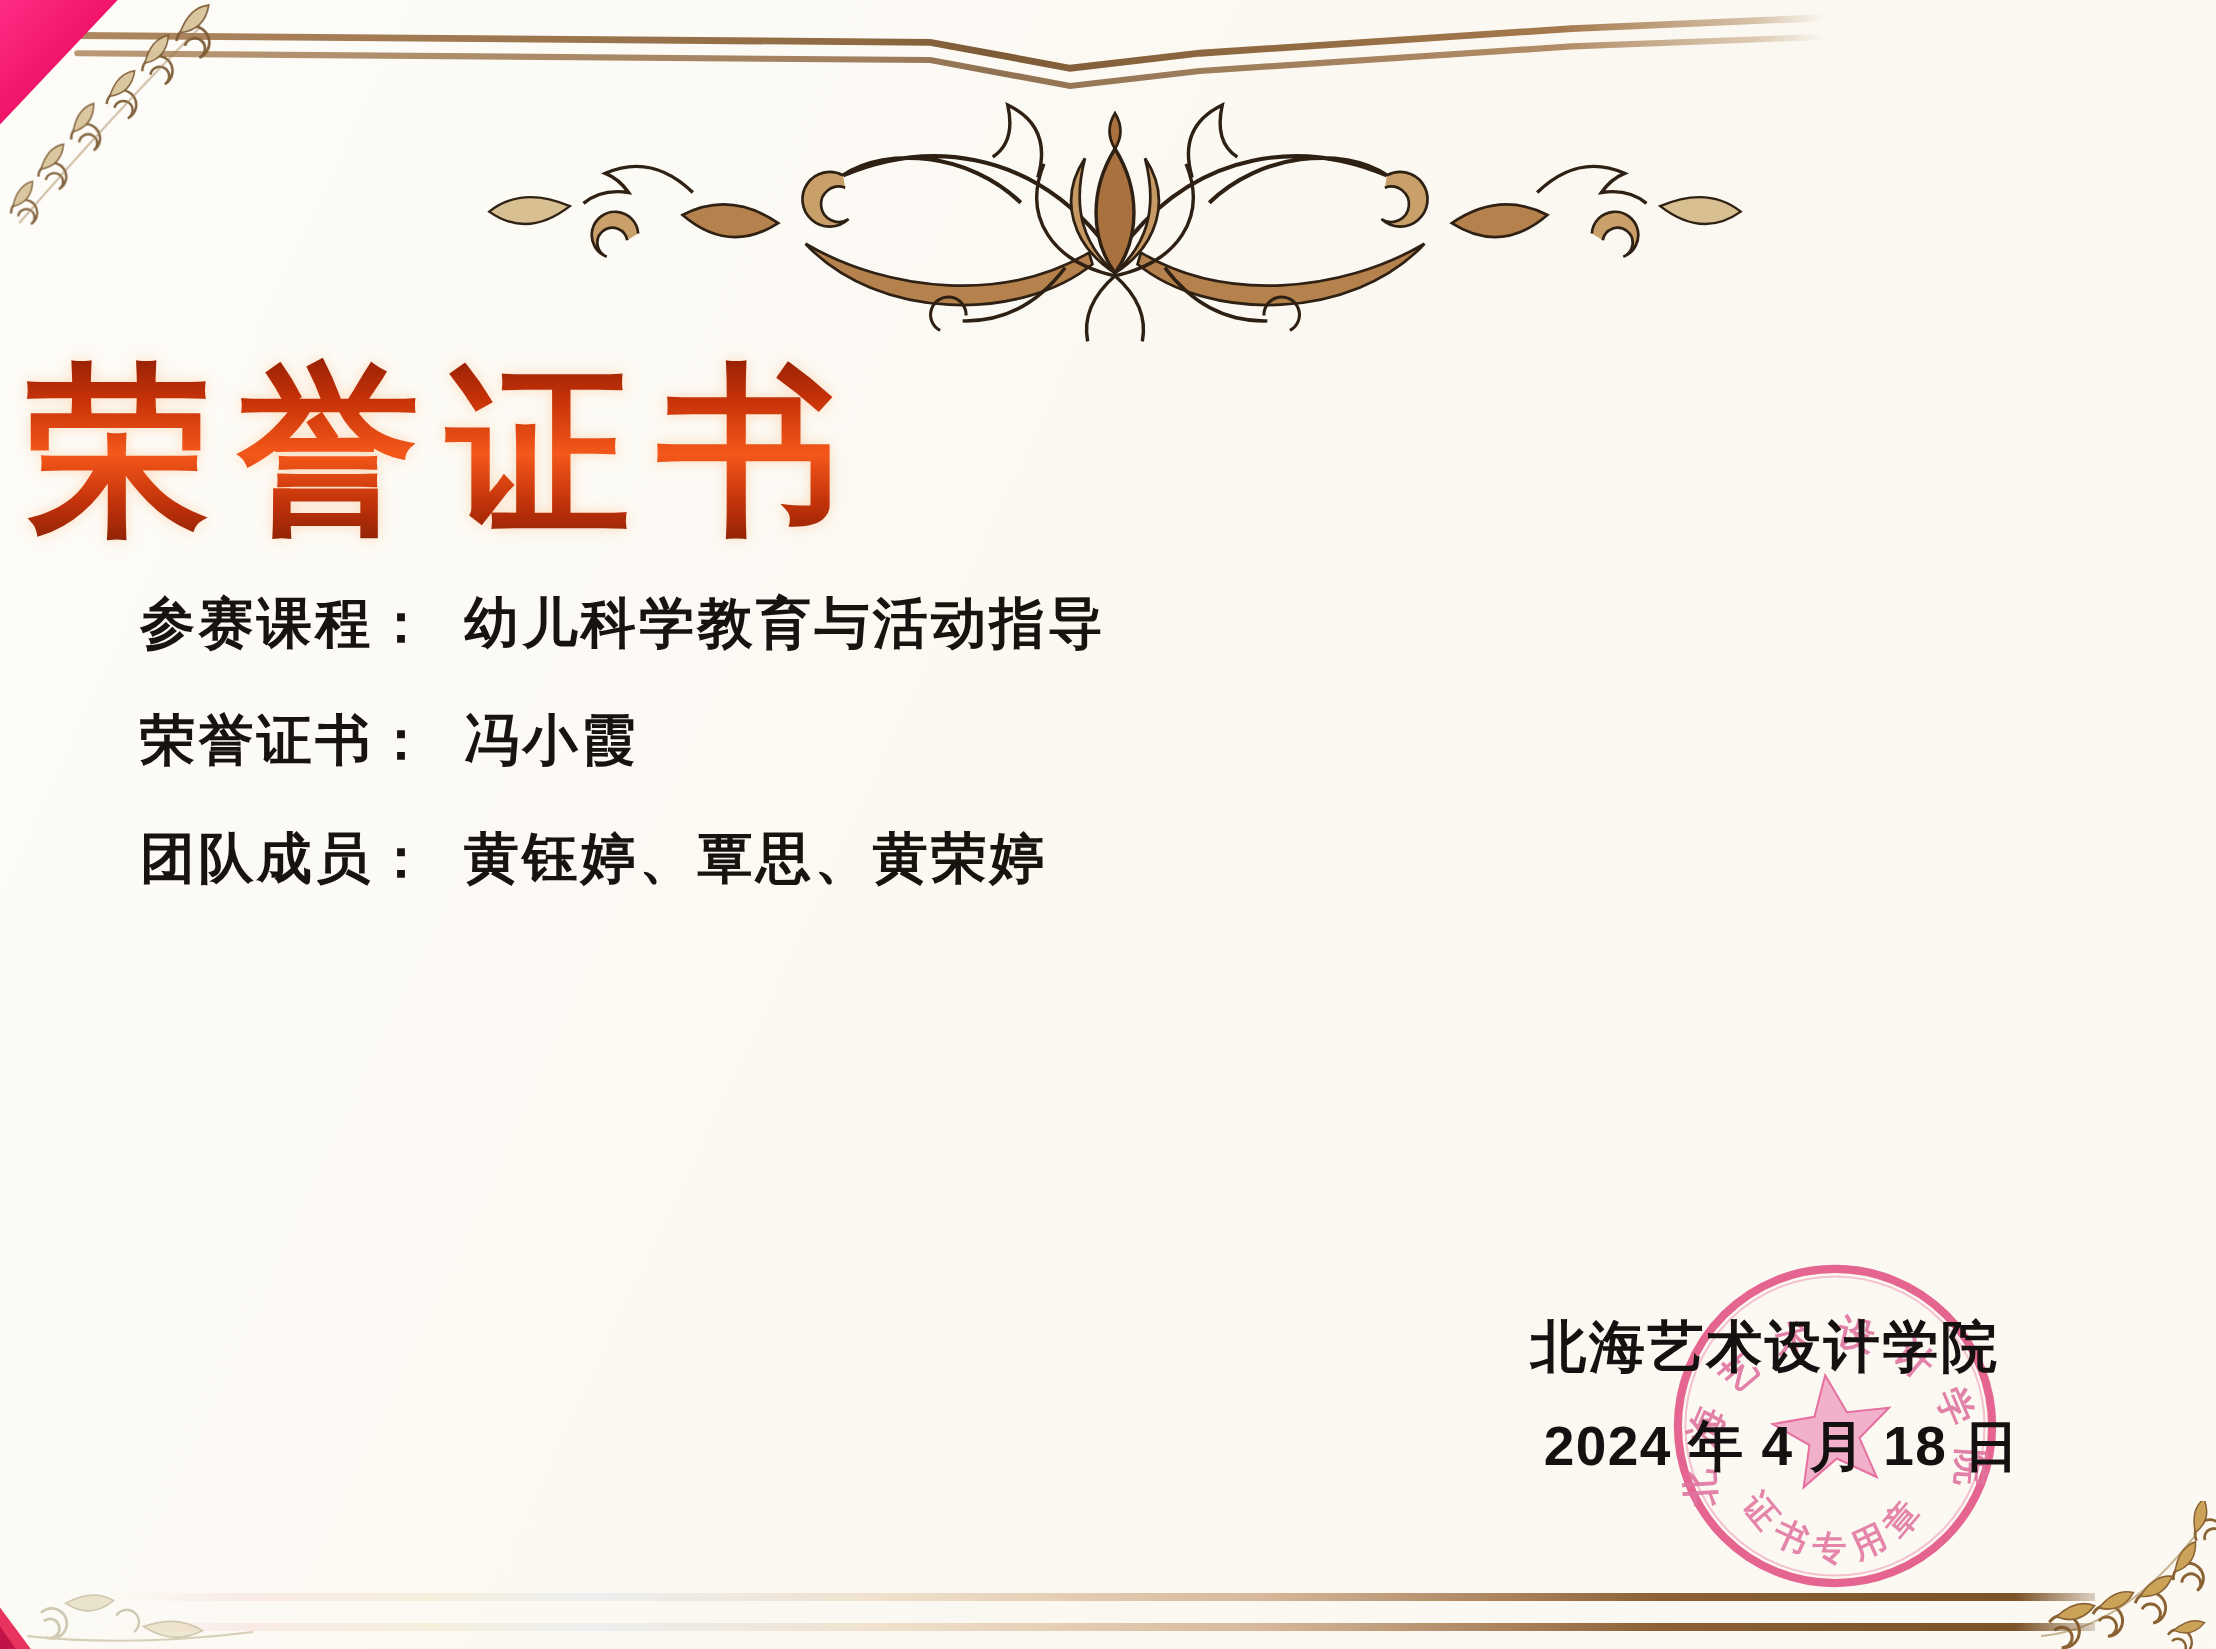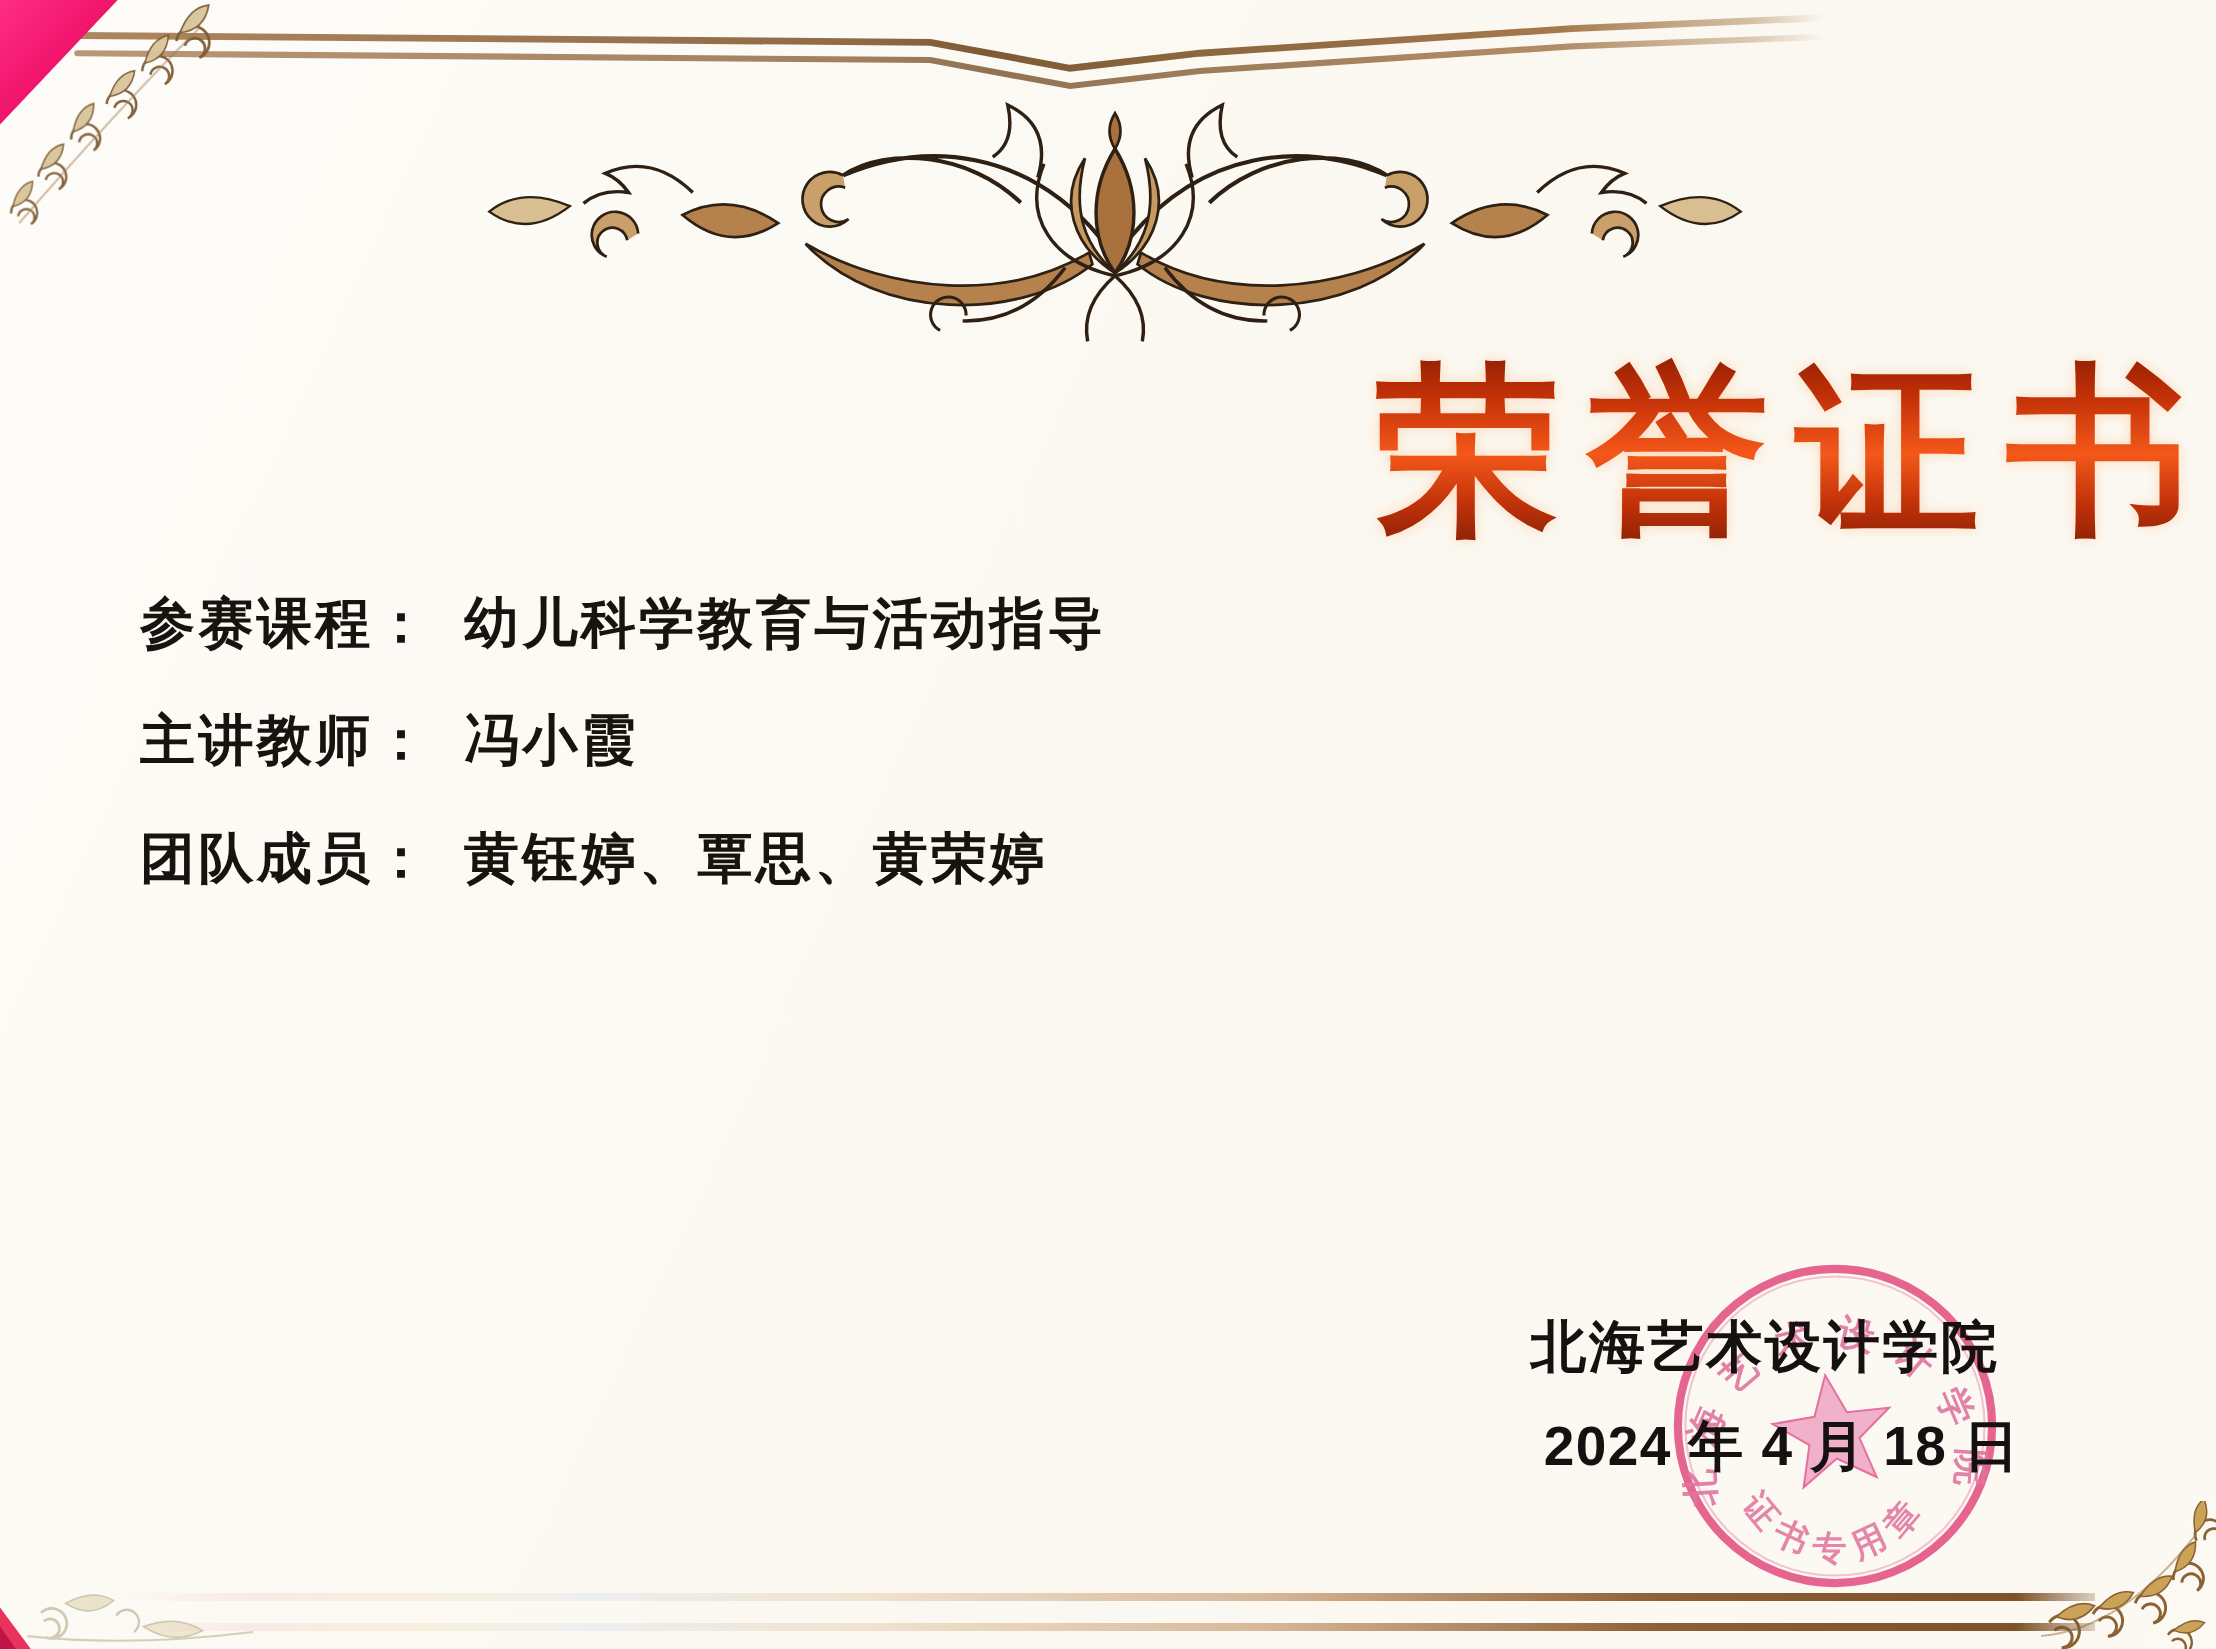--- a/index.html
+++ b/index.html
@@ -8,21 +8,21 @@
     width:2216px;height:1649px;
     background:linear-gradient(115deg,#fdfcf8 0%,#fbf8f1 55%,#fcf9f3 100%);
     overflow:hidden;
     font-family:"Liberation Sans",sans-serif;
   }
   svg{display:block}
   .abs{position:absolute}
   
   .title{
     position:absolute;left:0;right:0;top:345px;
-    text-align:right;
+    text-align:left;
     font-family:"DejaVu Serif",serif;
     font-weight:700;
     font-size:183px;line-height:1.15;
     letter-spacing:27px;text-indent:27px;
     background:linear-gradient(180deg,#8a1c02 0%,#c63208 26%,#f4581a 52%,#c03109 76%,#7e1e05 100%);
     -webkit-background-clip:text;background-clip:text;
     color:transparent;-webkit-text-fill-color:transparent;
     filter:drop-shadow(0 0 6.8px rgba(255,150,60,.30));
   }
   
@@ -145,21 +145,21 @@
       <path d="M962 34 q-16 26 0 52 q16 -26 0 -52 Z" fill="#a8713d" stroke="#2e2013" stroke-width="4"></path>
     </g>
   </svg>
 
   <div class="title">荣誉证书</div>
 
   <div class="field f1">
     <span class="lab">参赛课程：</span><span>幼儿科学教育与活动指导</span>
   </div>
   <div class="field f2">
-    <span class="lab">主讲教师：</span><span>冯小霞</span>
+    <span class="lab">荣誉证书：</span><span>冯小霞</span>
   </div>
   <div class="field f3">
     <span class="lab">团队成员：</span><span>黄钰婷、覃思、黄荣婷</span>
   </div>
 
 
   <svg class="stamp" width="362" height="362" viewBox="0 0 530 530">
     <defs>
       <path id="arcTop" d="M 100 400 A 180 180 0 1 1 430 400" fill="none"></path>
       <path id="arcBottom" d="M 122 360 A 152 152 0 0 0 408 360" fill="none"></path>

